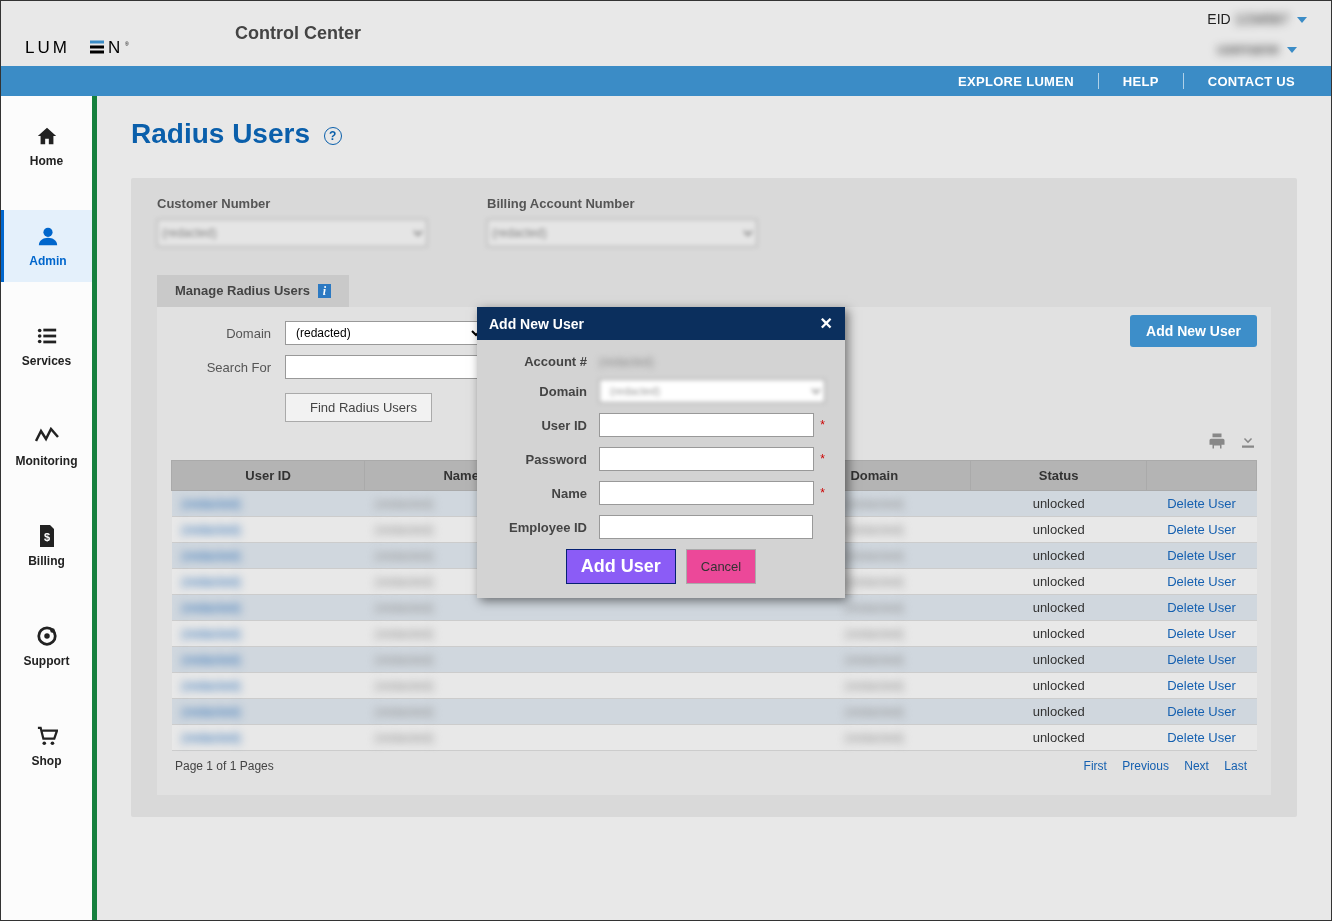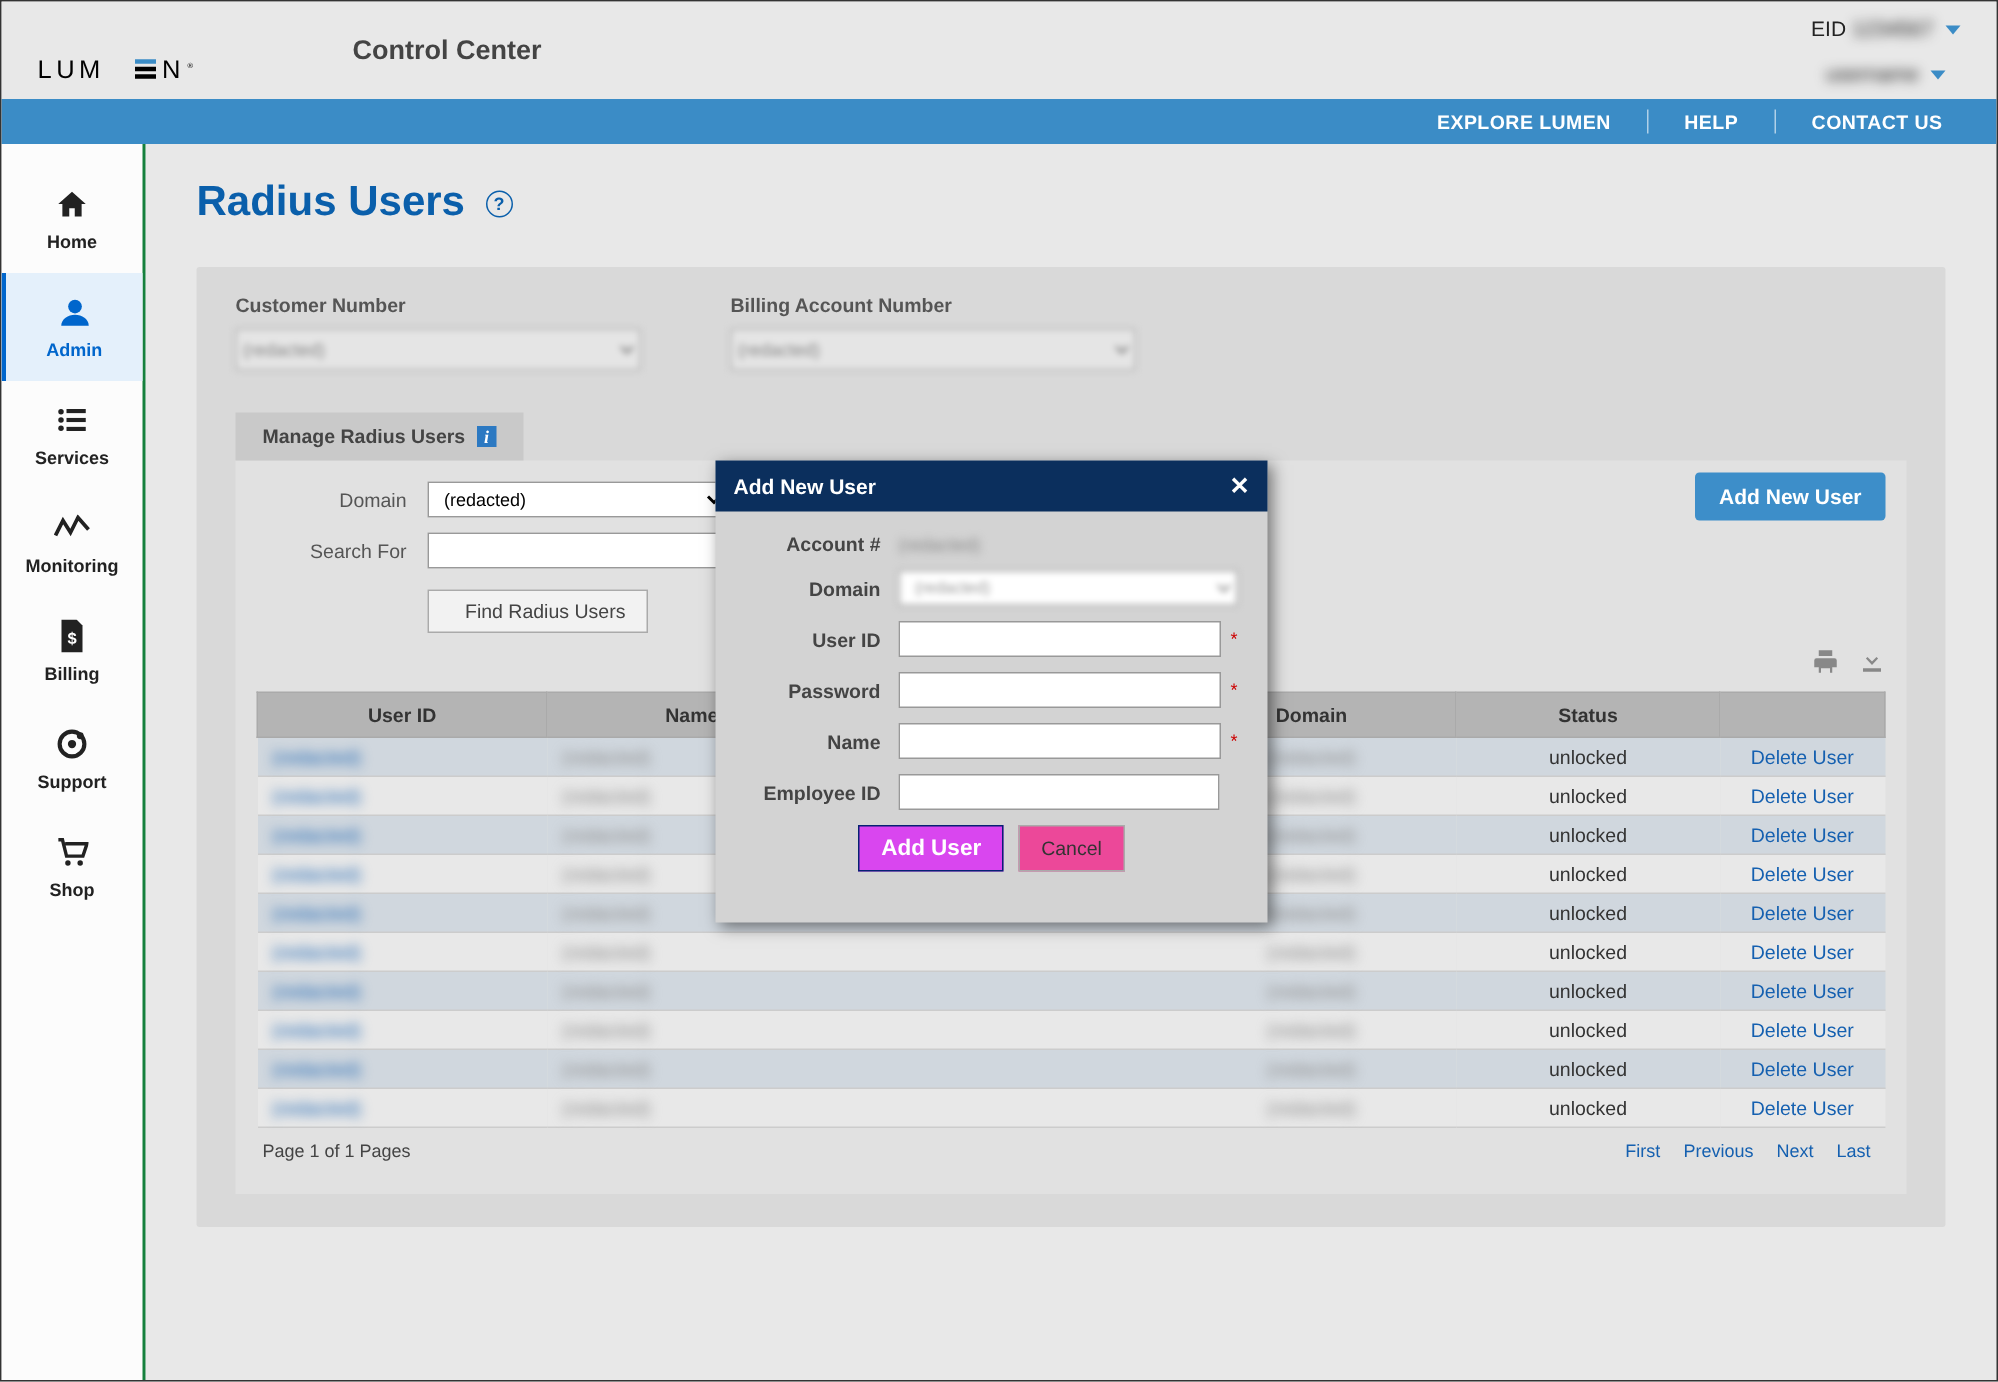--- a/index.html
+++ b/index.html
@@ -63,25 +63,26 @@
     padding: 0 6px;
   }
   .blue-bar .sep { width:1px; height:16px; background:rgba(255,255,255,0.6); }
   .main-wrap {
     display: flex;
     height: calc(921px - 95px);
   }
   .sidebar {
     width: 96px;
     background: #fcfcfc;
-    border-right: 2px solid #15803d;
+    border-right: 5px solid #15803d;
     display: flex;
     flex-direction: column;
     align-items: center;
     padding-top: 14px;
+    gap: 28px;
   }
   .side-item {
     width: 100%;
     height: 72px;
     display: flex;
     flex-direction: column;
     align-items: center;
     justify-content: center;
     cursor: pointer;
     font-size: 12px;
@@ -263,21 +264,21 @@
     color: white;
     font-size: 14px;
     font-weight: 700;
     padding: 7px 12px;
     display: flex;
     justify-content: space-between;
     align-items: center;
   }
   .modal-hdr .close { cursor: pointer; font-size: 16px; }
   .modal-body {
-    padding: 14px 20px 34px 20px;
+    padding: 14px 20px 14px 20px;
   }
   .m-row {
     display: flex;
     align-items: center;
     margin-bottom: 10px;
   }
   .m-row label {
     width: 90px;
     text-align: right;
     margin-right: 12px;
@@ -296,25 +297,25 @@
   .m-row select { color: #999; font-size: 11px; }
   .m-row .req { color: #c00; margin-left: 6px; font-size: 12px; }
   .m-row .acct-blur { filter: blur(3px); color:#888; font-size:12px; }
   .modal-btns {
     display: flex;
     justify-content: center;
     gap: 10px;
     margin-top: 6px;
   }
   .btn-primary {
-    background: #d946ef;
+    background: #8b5cf6;
     color: white;
     border: none;
     padding: 6px 14px;
-    font-size: 15px;
+    font-size: 18px;
     font-weight: 700;
     cursor: pointer;
     border: 1px solid #062073;
   }
   .btn-cancel {
     background: #ec4899;
     border: 1px solid #aaa;
     padding: 6px 14px;
     font-size: 13px;
     color: #333;

